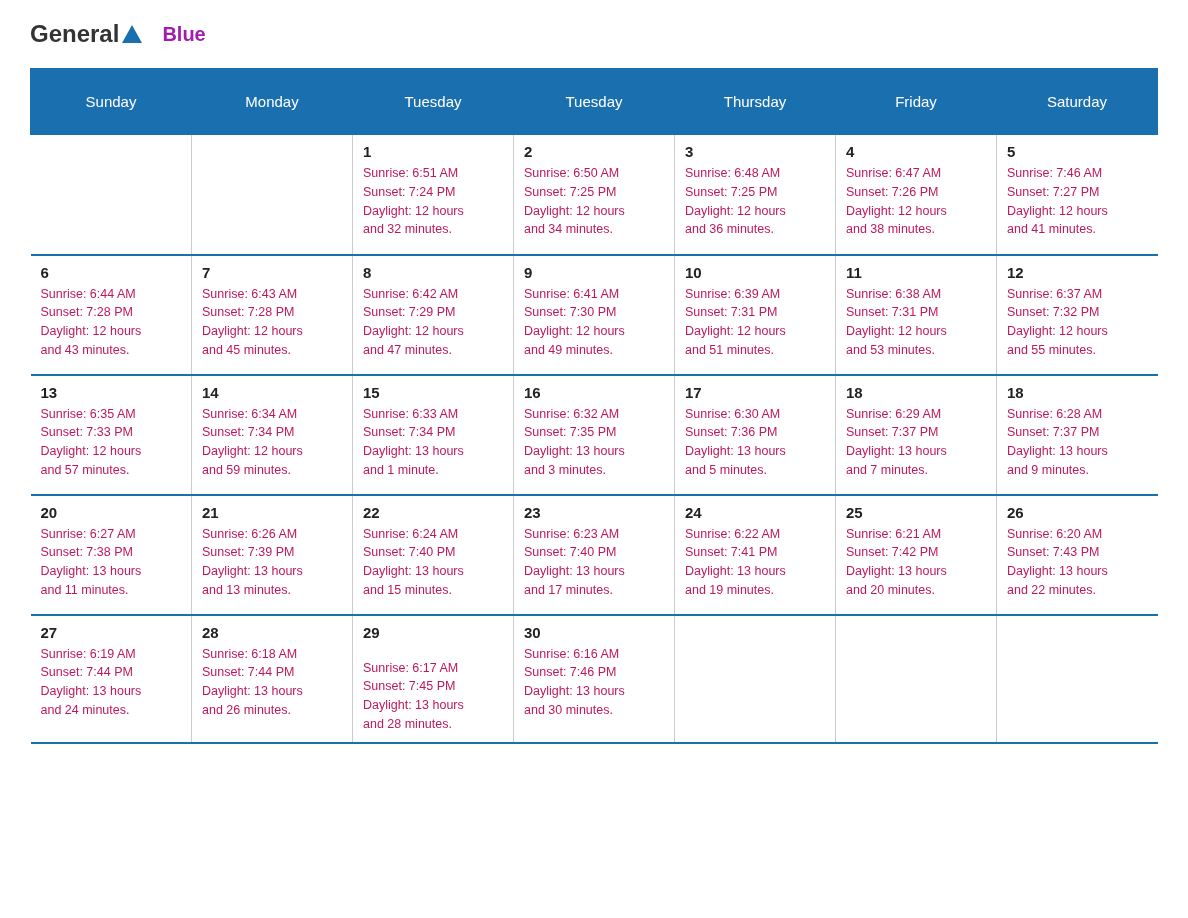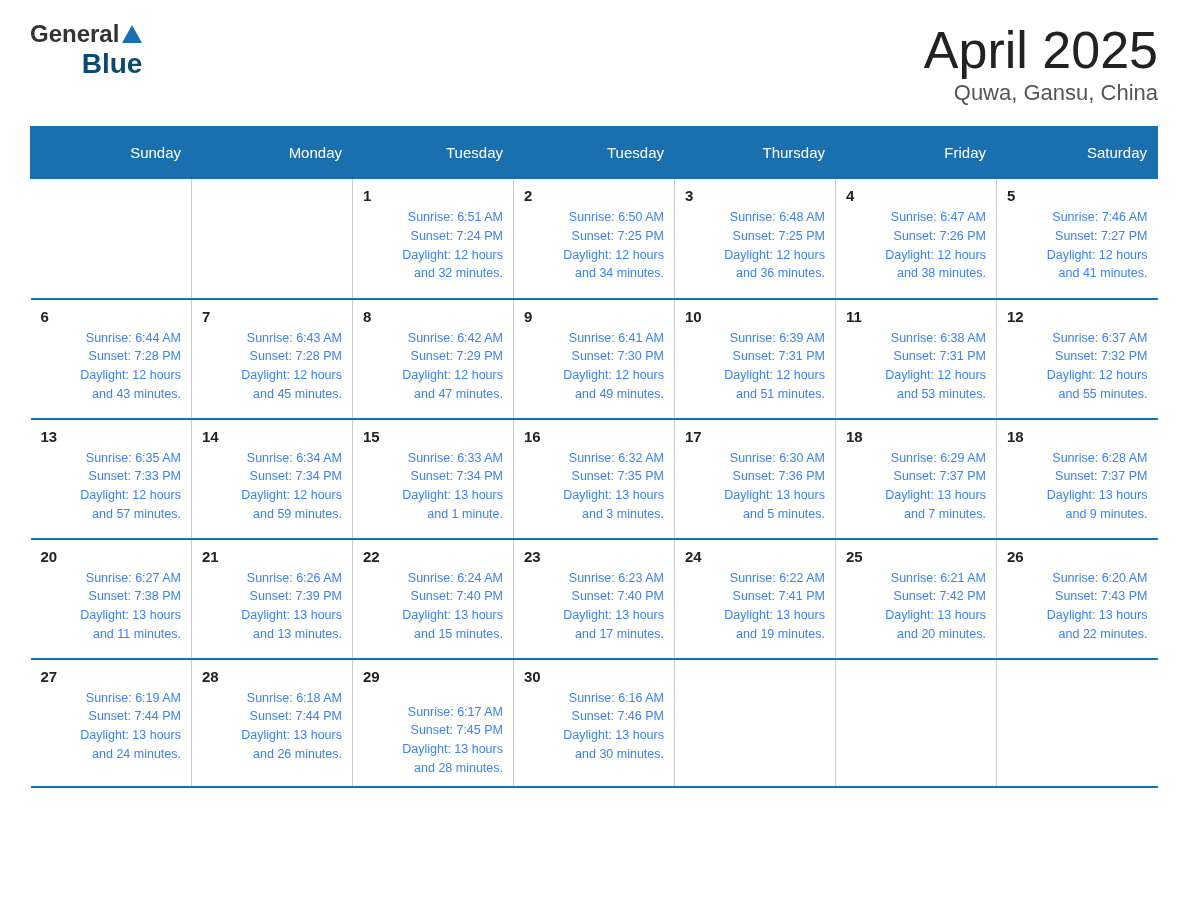--- a/index.html
+++ b/index.html
@@ -33,22 +33,22 @@
       border-collapse: collapse;
       table-layout: fixed;
     }
     thead tr {
       background-color: #1a6faf;
     }
     thead th {
       color: #fff;
       font-size: 15px;
       font-weight: normal;
-      padding: 17px 10px;
-      text-align: right;
+      padding: 24px 10px;
+      text-align: center;
       border: 1px solid #1a6faf;
     }
     tbody tr {
       border-bottom: 2px solid #1a6faf;
     }
     tbody td {
       vertical-align: top;
       padding: 8px 10px;
       font-size: 13px;
       color: #333;
@@ -60,28 +60,27 @@
     }
     .day-num {
       font-size: 15px;
       font-weight: bold;
       color: #222;
       display: block;
       margin-bottom: 4px;
     }
     .day-info {
       font-size: 12.5px;
-      color: #3b82f6;
+      color: #be185d;
       line-height: 1.5;
-      text-align: right;
     }
     .logo-wrapper {
       display: flex;
-      flex-direction: column;
-      align-items: flex-end;
+      flex-direction: row;
+      align-items: center;
     }
     .logo-row {
       display: flex;
       align-items: center;
     }
     .logo-triangle {
       display: inline-block;
       width: 0;
       height: 0;
       border-left: 10px solid transparent;
@@ -93,25 +92,21 @@
   </style>
 </head>
 <body>
 
 <div class="header">
   <div class="logo-wrapper">
     <div class="logo-row">
       <span style="font-size:24px;font-weight:bold;color:#333;">General</span>
       <span class="logo-triangle"></span>
     </div>
-    <span style="font-size:28px;font-weight:bold;color:#0c4a6e;margin-left:12px;">Blue</span>
-  </div>
-  <div class="title-block">
-    <div class="month-title">April 2025</div>
-    <div class="location-title">Quwa, Gansu, China</div>
+    <span style="font-size:20px;font-weight:bold;color:#a21caf;margin-left:20px;">Blue</span>
   </div>
 </div>
 
 <table>
   <thead>
     <tr>
     <th>Sunday</th>
         <th>Monday</th>
         <th>Tuesday</th>
         <th>Tuesday</th>

